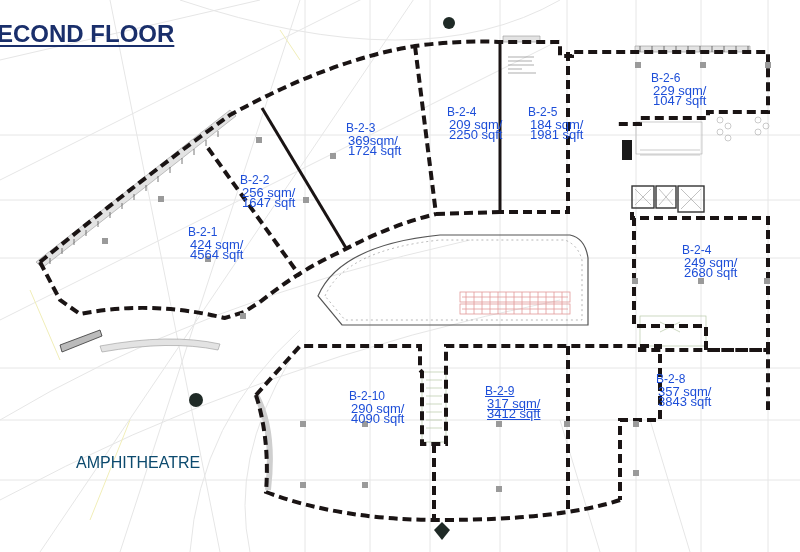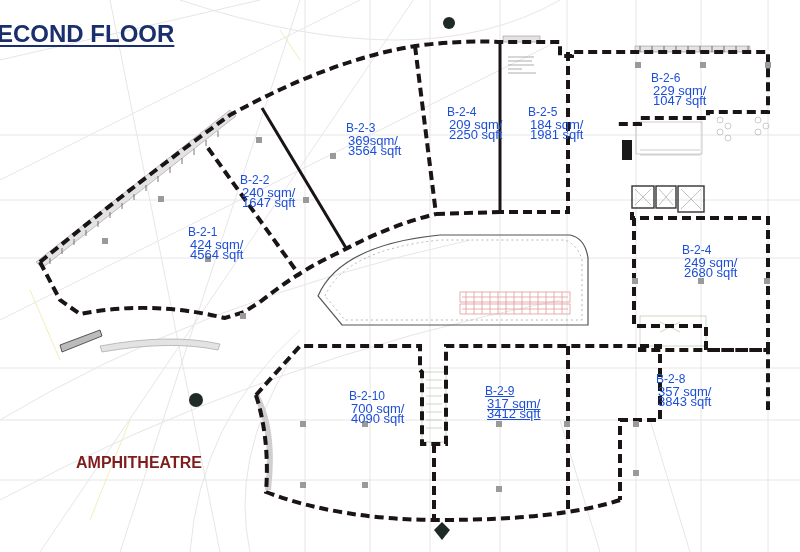--- a/index.html
+++ b/index.html
@@ -7,22 +7,22 @@
   #plan { position: absolute; left: 0; top: 0; width: 800px; height: 552px; }
   .title {
     position: absolute; left: -3px; top: 20px;
     font-family: "Liberation Sans", sans-serif; font-weight: bold;
     font-size: 24px; color: #1a2f6b; letter-spacing: 0px;
     text-decoration: underline; text-decoration-thickness: 2px; text-underline-offset: 3px;
     white-space: nowrap;
   }
   .amph {
     position: absolute; left: 76px; top: 454px;
-    font-family: "Liberation Sans", sans-serif; font-weight: bold;
-    font-size: 16px; color: #7f1d1d; white-space: nowrap;
+    font-family: "Liberation Sans", sans-serif; font-weight: normal;
+    font-size: 16px; color: #0c4a6e; white-space: nowrap;
   }
   .unit { position: absolute; color: #1d4ed8; font-family: "Liberation Sans", sans-serif; white-space: nowrap; line-height: 1; }
   .unit .code { font-size: 12px; display: block; margin-bottom: 2px; }
   .unit .area { font-size: 13px; display: block; line-height: 10px; margin-left: 2px; }
 </style>
 </head>
 <body>
 
 <svg id="plan" viewBox="0 0 800 552" xmlns="http://www.w3.org/2000/svg">
 
@@ -185,27 +185,27 @@
 <div class="title">ECOND FLOOR</div>
 <div class="amph">AMPHITHEATRE</div>
 
 <div class="unit" style="left:188px; top:226px;">
   <span class="code">B-2-1</span>
   <span class="area">424 sqm/</span>
   <span class="area">4564 sqft</span>
 </div>
 <div class="unit" style="left:240px; top:174px;">
   <span class="code">B-2-2</span>
-  <span class="area">240 sqm/</span>
+  <span class="area">256 sqm/</span>
   <span class="area">1647 sqft</span>
 </div>
 <div class="unit" style="left:346px; top:122px;">
   <span class="code">B-2-3</span>
   <span class="area">369sqm/</span>
-  <span class="area">3564 sqft</span>
+  <span class="area">1724 sqft</span>
 </div>
 <div class="unit" style="left:447px; top:106px;">
   <span class="code">B-2-4</span>
   <span class="area">209 sqm/</span>
   <span class="area">2250 sqft</span>
 </div>
 <div class="unit" style="left:521px; top:106px;margin-left:7px;">
   <span class="code">B-2-5</span>
   <span class="area">184 sqm/</span>
   <span class="area">1981 sqft</span>
@@ -225,15 +225,15 @@
   <span class="area">357 sqm/</span>
   <span class="area">3843 sqft</span>
 </div>
 <div class="unit" style="left:485px; top:385px;text-decoration:underline;">
   <span class="code">B-2-9</span>
   <span class="area">317 sqm/</span>
   <span class="area">3412 sqft</span>
 </div>
 <div class="unit" style="left:349px; top:390px;">
   <span class="code">B-2-10</span>
-  <span class="area">700 sqm/</span>
+  <span class="area">290 sqm/</span>
   <span class="area">4090 sqft</span>
 </div>
 
 </body></html>

